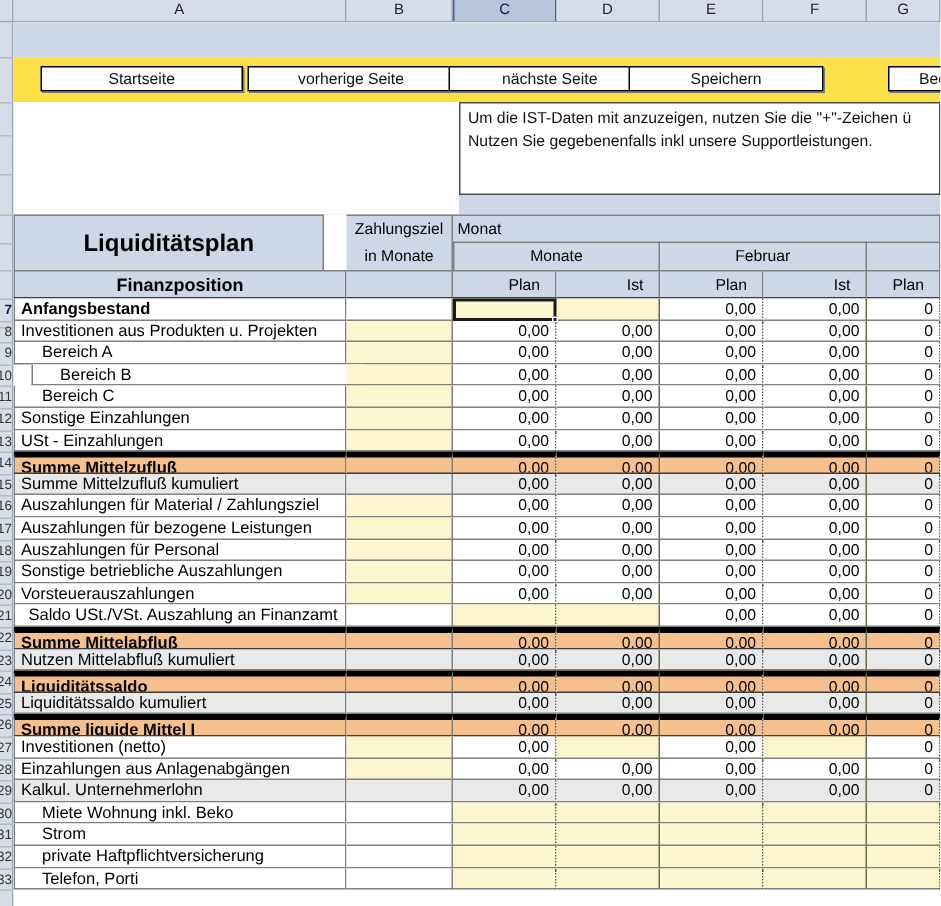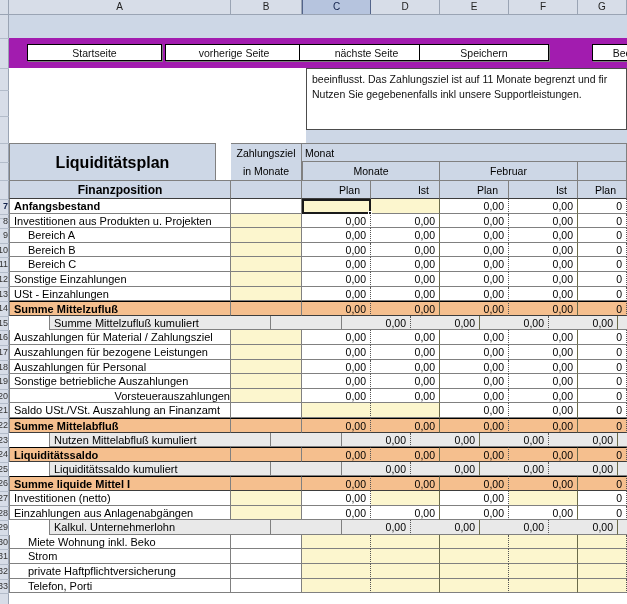--- a/index.html
+++ b/index.html
@@ -44,21 +44,21 @@
   .banner{
     position:absolute;left:0;top:0;width:618px;height:23px;
     background:#cdd7e6;box-sizing:border-box;
   }
   .banner .title{
     position:absolute;left:11px;top:2px;
     font-size:17px;color:#8a9ab4;letter-spacing:.2px;white-space:nowrap;
   }
 
   
-  .btnstrip{position:absolute;left:0;top:23px;width:618px;height:30px;background:#a21caf;}
+  .btnstrip{position:absolute;left:0;top:23px;width:618px;height:30px;background:#fde047;}
   .btn{
     position:absolute;top:6px;height:17px;line-height:16px;
     background:#ffffff;border:1px solid #000;
     box-shadow:1px 1px 0 #7b7b7b;
     text-align:center;font-size:10.5px;color:#111;
     box-sizing:border-box;cursor:pointer;white-space:nowrap;overflow:hidden;
   }
   .bluefill{position:absolute;left:0;width:618px;background:#cdd7e6;}
 
   
@@ -74,28 +74,28 @@
   .cell{position:absolute;box-sizing:border-box;overflow:hidden;white-space:nowrap;}
   .txt{font-size:11px;line-height:14px;color:#000;}
   .num{font-size:10.5px;line-height:14px;color:#000;text-align:right;padding-right:4px;}
   .ctr{text-align:center;}
   .bold{font-weight:bold;}
 
   .hdrblue{background:#cdd7e6;}
   .white{background:#ffffff;}
   .yellow{background:#fcf6ce;}
   .orange{background:#f5bf8e;}
-  .gray{background:#e9e9e9;margin-left:40px;}
+  .gray{background:#e9e9e9;}
 
   .bl{border-left:1px solid #808080;}
   .br{border-right:1px solid #808080;}
   .bt{border-top:1px solid #808080;}
   .bb{border-bottom:1px solid #808080;}
   .bdark{border-bottom:1px solid #3d3d3d;}
-  .tdark{border-top:1px solid #000000;}
+  .tdark{border-top:4px solid #000000;}
   .dotr{border-right:1px dotted #555;}
   .thickr{border-right:1px solid #6b6b4a;}
 
   .selbox{position:absolute;box-sizing:border-box;border:2px solid #1a1a1a;pointer-events:none;}
   .selnub{position:absolute;width:4px;height:4px;background:#1a1a1a;border:1px solid #fff;box-sizing:border-box;}
 </style>
 </head>
 <body>
 
 <div class="app">
@@ -192,21 +192,21 @@
           <div class="btn" style="left: 156px; width: 138px;"><span>vorherige Seite</span></div>
           <div class="btn" style="left: 290px; width: 135px;"><span>nächste Seite</span></div>
           <div class="btn" style="left: 410px; width: 130px;"><span>Speichern</span></div>
           <div class="btn" style="left: 583px; width: 60px;"><span>Bee</span></div>
         </div>
     </div>
 
     <div class="white" style="position:absolute;left:0;top:53px;width:297px;height:75px;"></div>
 
     <div class="infobox">
-      <p>beeinflusst. Das Zahlungsziel ist auf 11 Monate begrenzt und fir</p>
+      <p>Um die IST-Daten mit anzuzeigen, nutzen Sie die "+"-Zeichen ü</p>
       <p>Nutzen Sie gegebenenfalls inkl unsere Supportleistungen.</p>
     </div>
 
     <div class="tbl">
       <div id="tablehead">
           <div class="cell hdrblue bl br bt txt bold ctr" style="left: 0px; top: 0px; width: 207px; height: 37px; font-size: 16px; line-height: 37px;">Liquiditätsplan</div>
           <div class="cell hdrblue br bt txt ctr" style="left: 222px; top: 0px; width: 71px; height: 19px; line-height: 19px; font-size: 10.5px;">Zahlungsziel</div>
           <div class="cell hdrblue br txt ctr" style="left: 222px; top: 19px; width: 71px; height: 18px; line-height: 18px; font-size: 10.5px;">in Monate</div>
           <div class="cell hdrblue bt br txt" style="left: 293px; top: 0px; width: 325px; height: 18px; line-height: 18px; padding-left: 3px; font-size: 10.5px;">Monat</div>
           <div class="cell hdrblue bl bt br txt ctr" style="left: 293px; top: 18px; width: 138px; height: 19px; line-height: 19px; font-size: 10.5px;">Monate</div>
@@ -235,21 +235,21 @@
           <div class="cell white bb num   dotr" style="left: 431px; top: 70.6px; width: 69px; height: 14.6px; line-height: 14.6px;">0,00</div>
           <div class="cell white bb num   thickr" style="left: 500px; top: 70.6px; width: 69px; height: 14.6px; line-height: 14.6px;">0,00</div>
           <div class="cell white bb num   dotr" style="left: 569px; top: 70.6px; width: 49px; height: 14.6px; line-height: 14.6px;">0</div>
           <div class="cell white bl br bb txt  " style="left: 0px; top: 85.2px; width: 222px; height: 14.6px; padding-left: 18px; line-height: 14.6px; font-size: 11px;">Bereich A</div>
           <div class="cell yellow br bb  " style="left: 222px; top: 85.2px; width: 71px; height: 14.6px; line-height: 14.6px; text-align: center; font-size: 10.5px;"></div>
           <div class="cell white bb num   dotr" style="left: 293px; top: 85.2px; width: 69px; height: 14.6px; line-height: 14.6px;">0,00</div>
           <div class="cell white bb num   thickr" style="left: 362px; top: 85.2px; width: 69px; height: 14.6px; line-height: 14.6px;">0,00</div>
           <div class="cell white bb num   dotr" style="left: 431px; top: 85.2px; width: 69px; height: 14.6px; line-height: 14.6px;">0,00</div>
           <div class="cell white bb num   thickr" style="left: 500px; top: 85.2px; width: 69px; height: 14.6px; line-height: 14.6px;">0,00</div>
           <div class="cell white bb num   dotr" style="left: 569px; top: 85.2px; width: 49px; height: 14.6px; line-height: 14.6px;">0</div>
-          <div class="cell white bl br bb txt  " style="left: 0px; top: 99.8px; width: 222px; height: 14.6px; padding-left: 18px; line-height: 14.6px; font-size: 11px;">Bereich B</div>
+          <div class="cell white bl br bb txt  " style="left: 12px; top: 99.8px; width: 222px; height: 14.6px; padding-left: 18px; line-height: 14.6px; font-size: 11px;">Bereich B</div>
           <div class="cell yellow br bb  " style="left: 222px; top: 99.8px; width: 71px; height: 14.6px; line-height: 14.6px; text-align: center; font-size: 10.5px;"></div>
           <div class="cell white bb num   dotr" style="left: 293px; top: 99.8px; width: 69px; height: 14.6px; line-height: 14.6px;">0,00</div>
           <div class="cell white bb num   thickr" style="left: 362px; top: 99.8px; width: 69px; height: 14.6px; line-height: 14.6px;">0,00</div>
           <div class="cell white bb num   dotr" style="left: 431px; top: 99.8px; width: 69px; height: 14.6px; line-height: 14.6px;">0,00</div>
           <div class="cell white bb num   thickr" style="left: 500px; top: 99.8px; width: 69px; height: 14.6px; line-height: 14.6px;">0,00</div>
           <div class="cell white bb num   dotr" style="left: 569px; top: 99.8px; width: 49px; height: 14.6px; line-height: 14.6px;">0</div>
           <div class="cell white bl br bb txt  " style="left: 0px; top: 114.4px; width: 222px; height: 14.6px; padding-left: 18px; line-height: 14.6px; font-size: 11px;">Bereich C</div>
           <div class="cell yellow br bb  " style="left: 222px; top: 114.4px; width: 71px; height: 14.6px; line-height: 14.6px; text-align: center; font-size: 10.5px;"></div>
           <div class="cell white bb num   dotr" style="left: 293px; top: 114.4px; width: 69px; height: 14.6px; line-height: 14.6px;">0,00</div>
           <div class="cell white bb num   thickr" style="left: 362px; top: 114.4px; width: 69px; height: 14.6px; line-height: 14.6px;">0,00</div>
@@ -305,28 +305,28 @@
           <div class="cell white bb num   dotr" style="left: 431px; top: 216.6px; width: 69px; height: 14.6px; line-height: 14.6px;">0,00</div>
           <div class="cell white bb num   thickr" style="left: 500px; top: 216.6px; width: 69px; height: 14.6px; line-height: 14.6px;">0,00</div>
           <div class="cell white bb num   dotr" style="left: 569px; top: 216.6px; width: 49px; height: 14.6px; line-height: 14.6px;">0</div>
           <div class="cell white bl br bb txt  " style="left: 0px; top: 231.2px; width: 222px; height: 14.6px; padding-left: 4px; line-height: 14.6px; font-size: 11px;">Sonstige betriebliche Auszahlungen</div>
           <div class="cell yellow br bb  " style="left: 222px; top: 231.2px; width: 71px; height: 14.6px; line-height: 14.6px; text-align: center; font-size: 10.5px;"></div>
           <div class="cell white bb num   dotr" style="left: 293px; top: 231.2px; width: 69px; height: 14.6px; line-height: 14.6px;">0,00</div>
           <div class="cell white bb num   thickr" style="left: 362px; top: 231.2px; width: 69px; height: 14.6px; line-height: 14.6px;">0,00</div>
           <div class="cell white bb num   dotr" style="left: 431px; top: 231.2px; width: 69px; height: 14.6px; line-height: 14.6px;">0,00</div>
           <div class="cell white bb num   thickr" style="left: 500px; top: 231.2px; width: 69px; height: 14.6px; line-height: 14.6px;">0,00</div>
           <div class="cell white bb num   dotr" style="left: 569px; top: 231.2px; width: 49px; height: 14.6px; line-height: 14.6px;">0</div>
-          <div class="cell white bl br bb txt  " style="left: 0px; top: 245.8px; width: 222px; height: 14.6px; padding-left: 4px; line-height: 14.6px; font-size: 11px; text-align: right;">Vorsteuerauszahlungen</div>
+          <div class="cell white bl br bb txt  " style="left: 0px; top: 245.8px; width: 222px; height: 14.6px; padding-left: 4px; line-height: 14.6px; font-size: 11px;">Vorsteuerauszahlungen</div>
           <div class="cell yellow br bb  " style="left: 222px; top: 245.8px; width: 71px; height: 14.6px; line-height: 14.6px; text-align: center; font-size: 10.5px;"></div>
           <div class="cell white bb num   dotr" style="left: 293px; top: 245.8px; width: 69px; height: 14.6px; line-height: 14.6px;">0,00</div>
           <div class="cell white bb num   thickr" style="left: 362px; top: 245.8px; width: 69px; height: 14.6px; line-height: 14.6px;">0,00</div>
           <div class="cell white bb num   dotr" style="left: 431px; top: 245.8px; width: 69px; height: 14.6px; line-height: 14.6px;">0,00</div>
           <div class="cell white bb num   thickr" style="left: 500px; top: 245.8px; width: 69px; height: 14.6px; line-height: 14.6px;">0,00</div>
           <div class="cell white bb num   dotr" style="left: 569px; top: 245.8px; width: 49px; height: 14.6px; line-height: 14.6px;">0</div>
-          <div class="cell white bl br bb txt  " style="left: 0px; top: 260.4px; width: 222px; height: 14.6px; padding-left: 4px; line-height: 14.6px; font-size: 11px;">Saldo USt./VSt. Auszahlung an Finanzamt</div>
+          <div class="cell white bl br bb txt  " style="left: 0px; top: 260.4px; width: 222px; height: 14.6px; padding-left: 4px; line-height: 14.6px; font-size: 11px; text-align: center;">Saldo USt./VSt. Auszahlung an Finanzamt</div>
           <div class="cell white br bb  " style="left: 222px; top: 260.4px; width: 71px; height: 14.6px; line-height: 14.6px; text-align: center; font-size: 10.5px;"></div>
           <div class="cell yellow bb num   dotr" style="left: 293px; top: 260.4px; width: 69px; height: 14.6px; line-height: 14.6px;"></div>
           <div class="cell yellow bb num   thickr" style="left: 362px; top: 260.4px; width: 69px; height: 14.6px; line-height: 14.6px;"></div>
           <div class="cell white bb num   dotr" style="left: 431px; top: 260.4px; width: 69px; height: 14.6px; line-height: 14.6px;">0,00</div>
           <div class="cell white bb num   thickr" style="left: 500px; top: 260.4px; width: 69px; height: 14.6px; line-height: 14.6px;">0,00</div>
           <div class="cell white bb num   dotr" style="left: 569px; top: 260.4px; width: 49px; height: 14.6px; line-height: 14.6px;">0</div>
           <div class="cell orange bl br bb txt bold tdark bdark" style="left: 0px; top: 275px; width: 222px; height: 14.6px; padding-left: 4px; line-height: 14.6px; font-size: 11px;">Summe Mittelabfluß</div>
           <div class="cell orange br bb tdark bdark" style="left: 222px; top: 275px; width: 71px; height: 14.6px; line-height: 14.6px; text-align: center; font-size: 10.5px;"></div>
           <div class="cell orange bb num tdark bdark dotr" style="left: 293px; top: 275px; width: 69px; height: 14.6px; line-height: 14.6px;">0,00</div>
           <div class="cell orange bb num tdark bdark thickr" style="left: 362px; top: 275px; width: 69px; height: 14.6px; line-height: 14.6px;">0,00</div>

